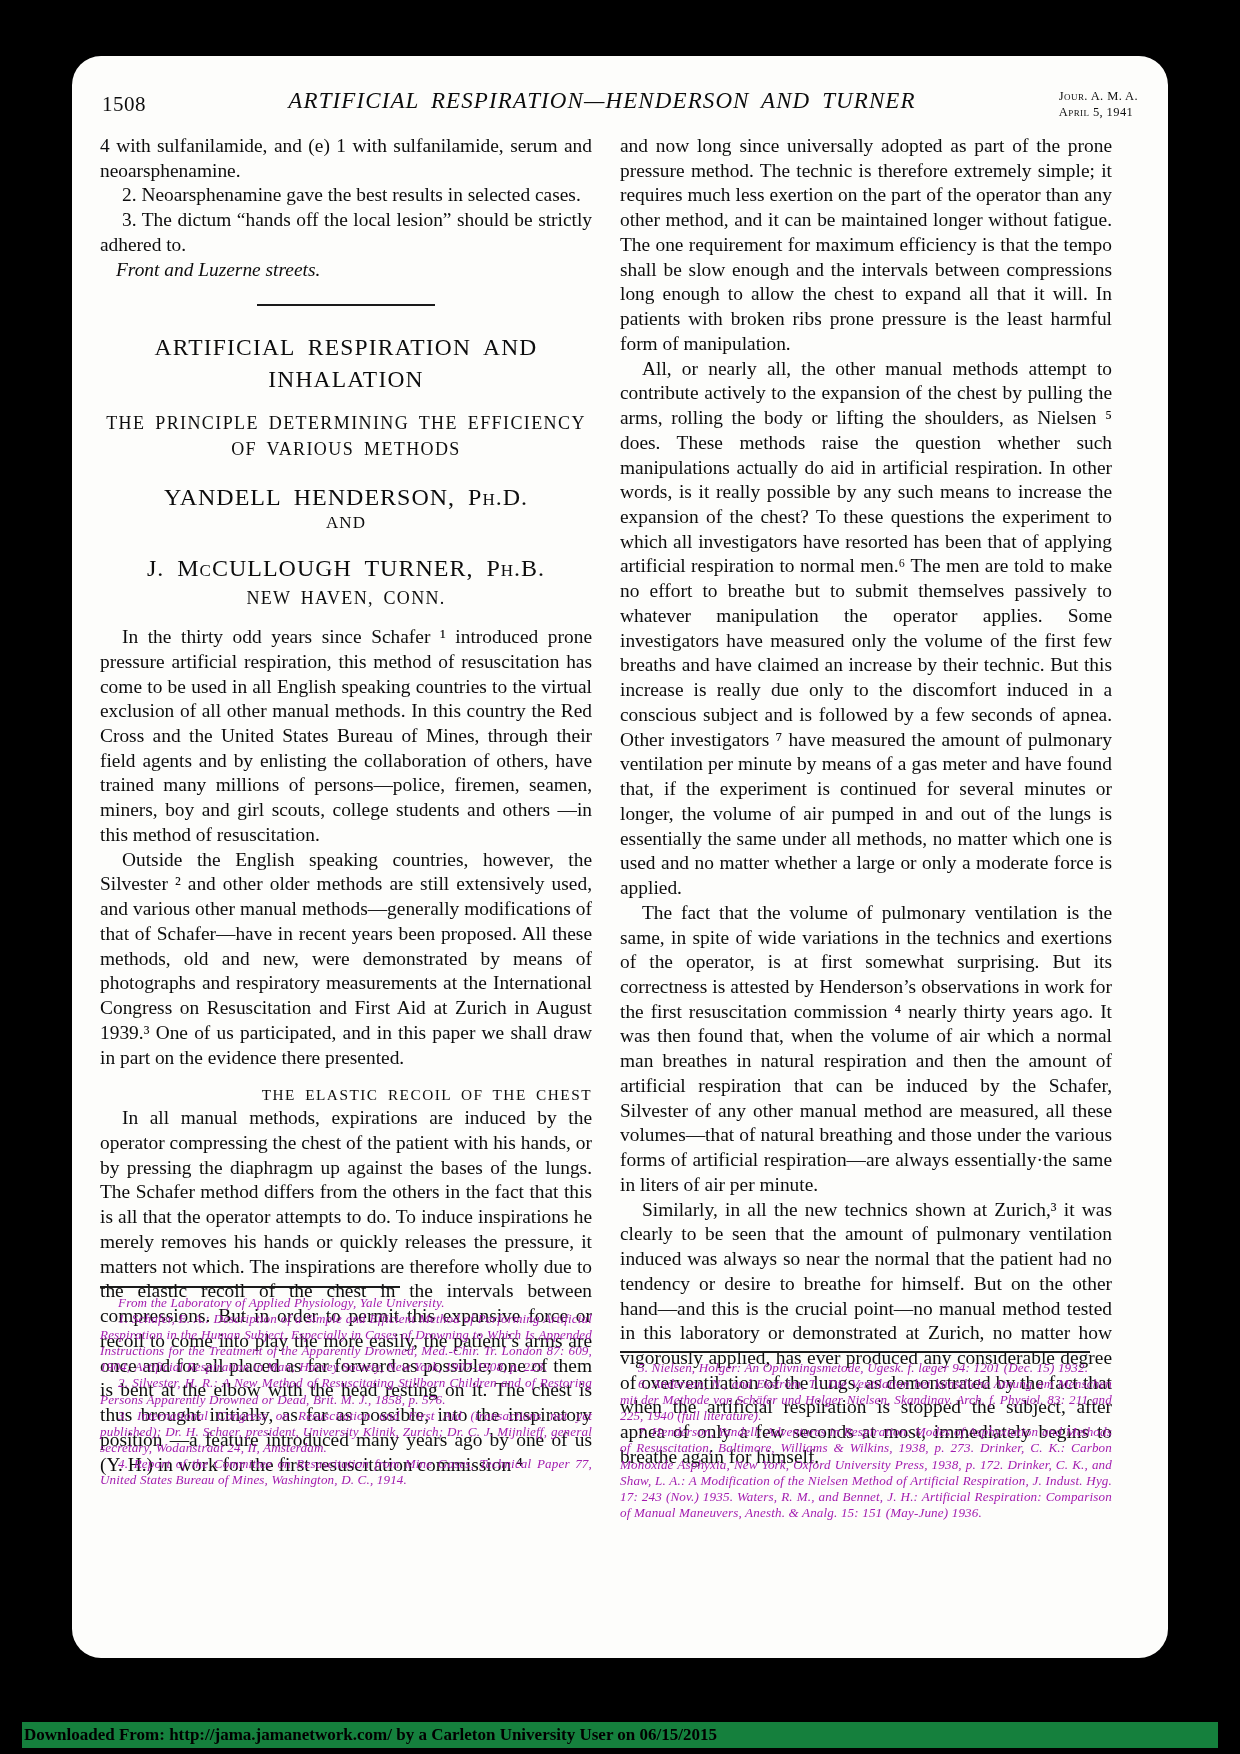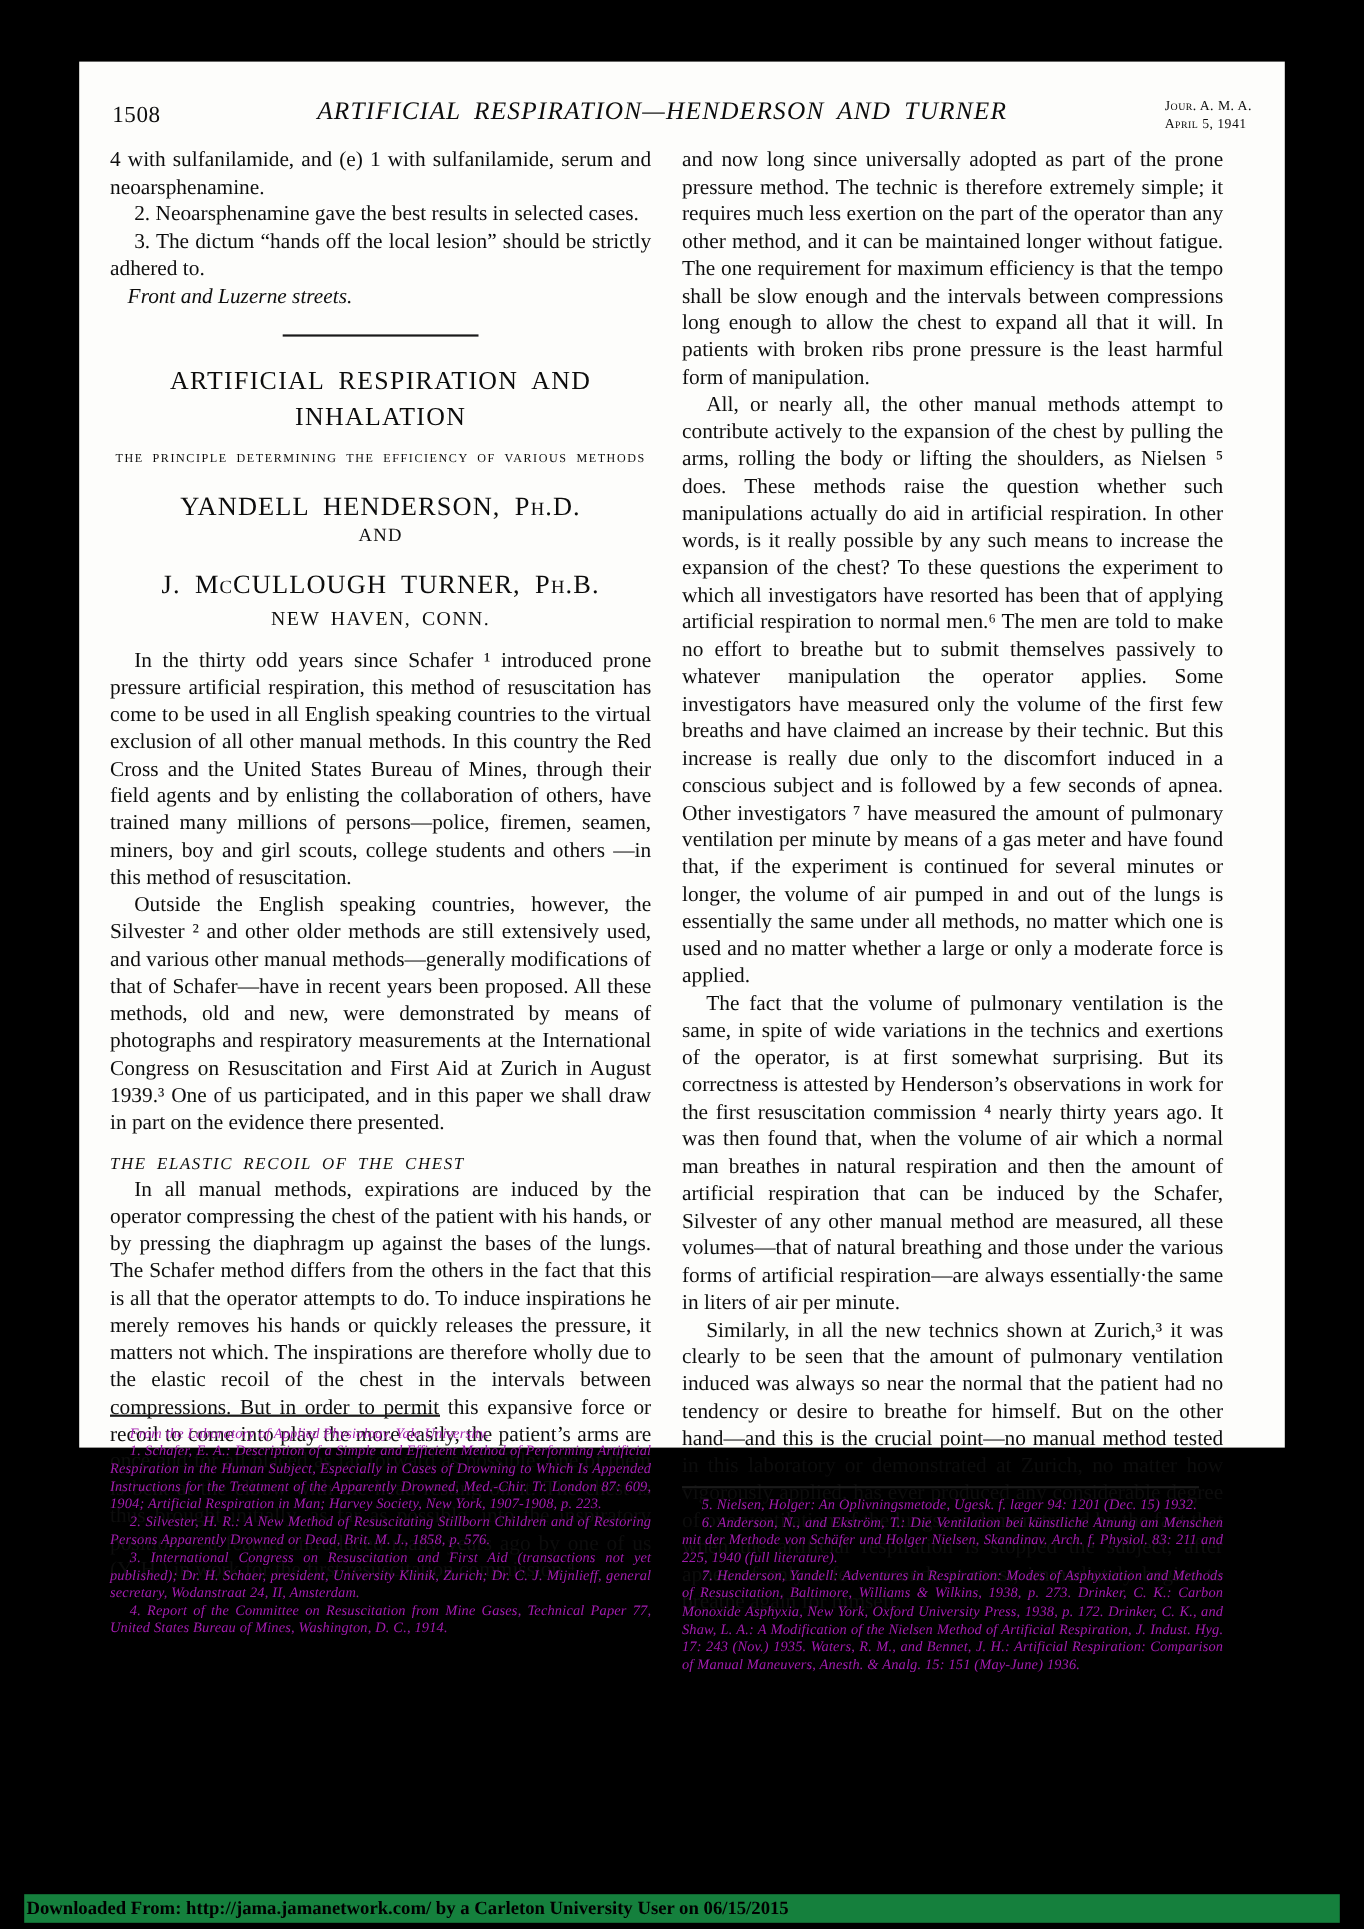--- a/index.html
+++ b/index.html
@@ -14,24 +14,25 @@
     overflow: hidden;
     font-family: "Liberation Serif", "DejaVu Serif", serif;
   }
 
   
   #page {
     position: absolute;
     left: 72px;
     top: 56px;
     width: 1096px;
-    height: 1260px;
+    height: 1602px;
     background: #fdfdfb;
     box-sizing: border-box;
     padding: 16px;
+    border-radius: 29px;
   }
 
   
   #running-head {
     position: absolute;
     left: 30px;
     top: 30px;
     width: 1036px;
     height: 40px;
   }
@@ -102,21 +103,21 @@
     text-align: center;
     font-size: 23.5px;
     letter-spacing: 1.2px;
     line-height: 1.35;
     word-spacing: 6px;
     font-weight: normal;
   }
   .art-subtitle {
     margin: 14px 0 0 0;
     text-align: center;
-    font-size: 11px;
+    font-size: 18px;
     letter-spacing: 1.4px;
     line-height: 1.45;
     word-spacing: 4px;
     font-variant: small-caps;
     font-weight: normal;
   }
   .author {
     margin: 22px 0 0 0;
     text-align: center;
     font-size: 24px;
@@ -135,27 +136,26 @@
   .author-city {
     margin: 6px 0 16px 0;
     text-align: center;
     font-size: 18px;
     letter-spacing: 1.3px;
     word-spacing: 4px;
     font-variant: small-caps;
   }
   .section-head {
     margin: 16px 0 2px 0;
-    text-align: left;
+    text-align: right;
     font-size: 15.3px;
     letter-spacing: 1.5px;
     word-spacing: 4px;
     font-variant: small-caps;
     font-weight: normal;
-    font-style: italic;
   }
 
   
   .footnote-block {
     position: absolute;
     width: 492px;
     color: #a21caf;
     font-style: italic;
   }
   #fn-left  { left: 28px;  top: 1230px; }

